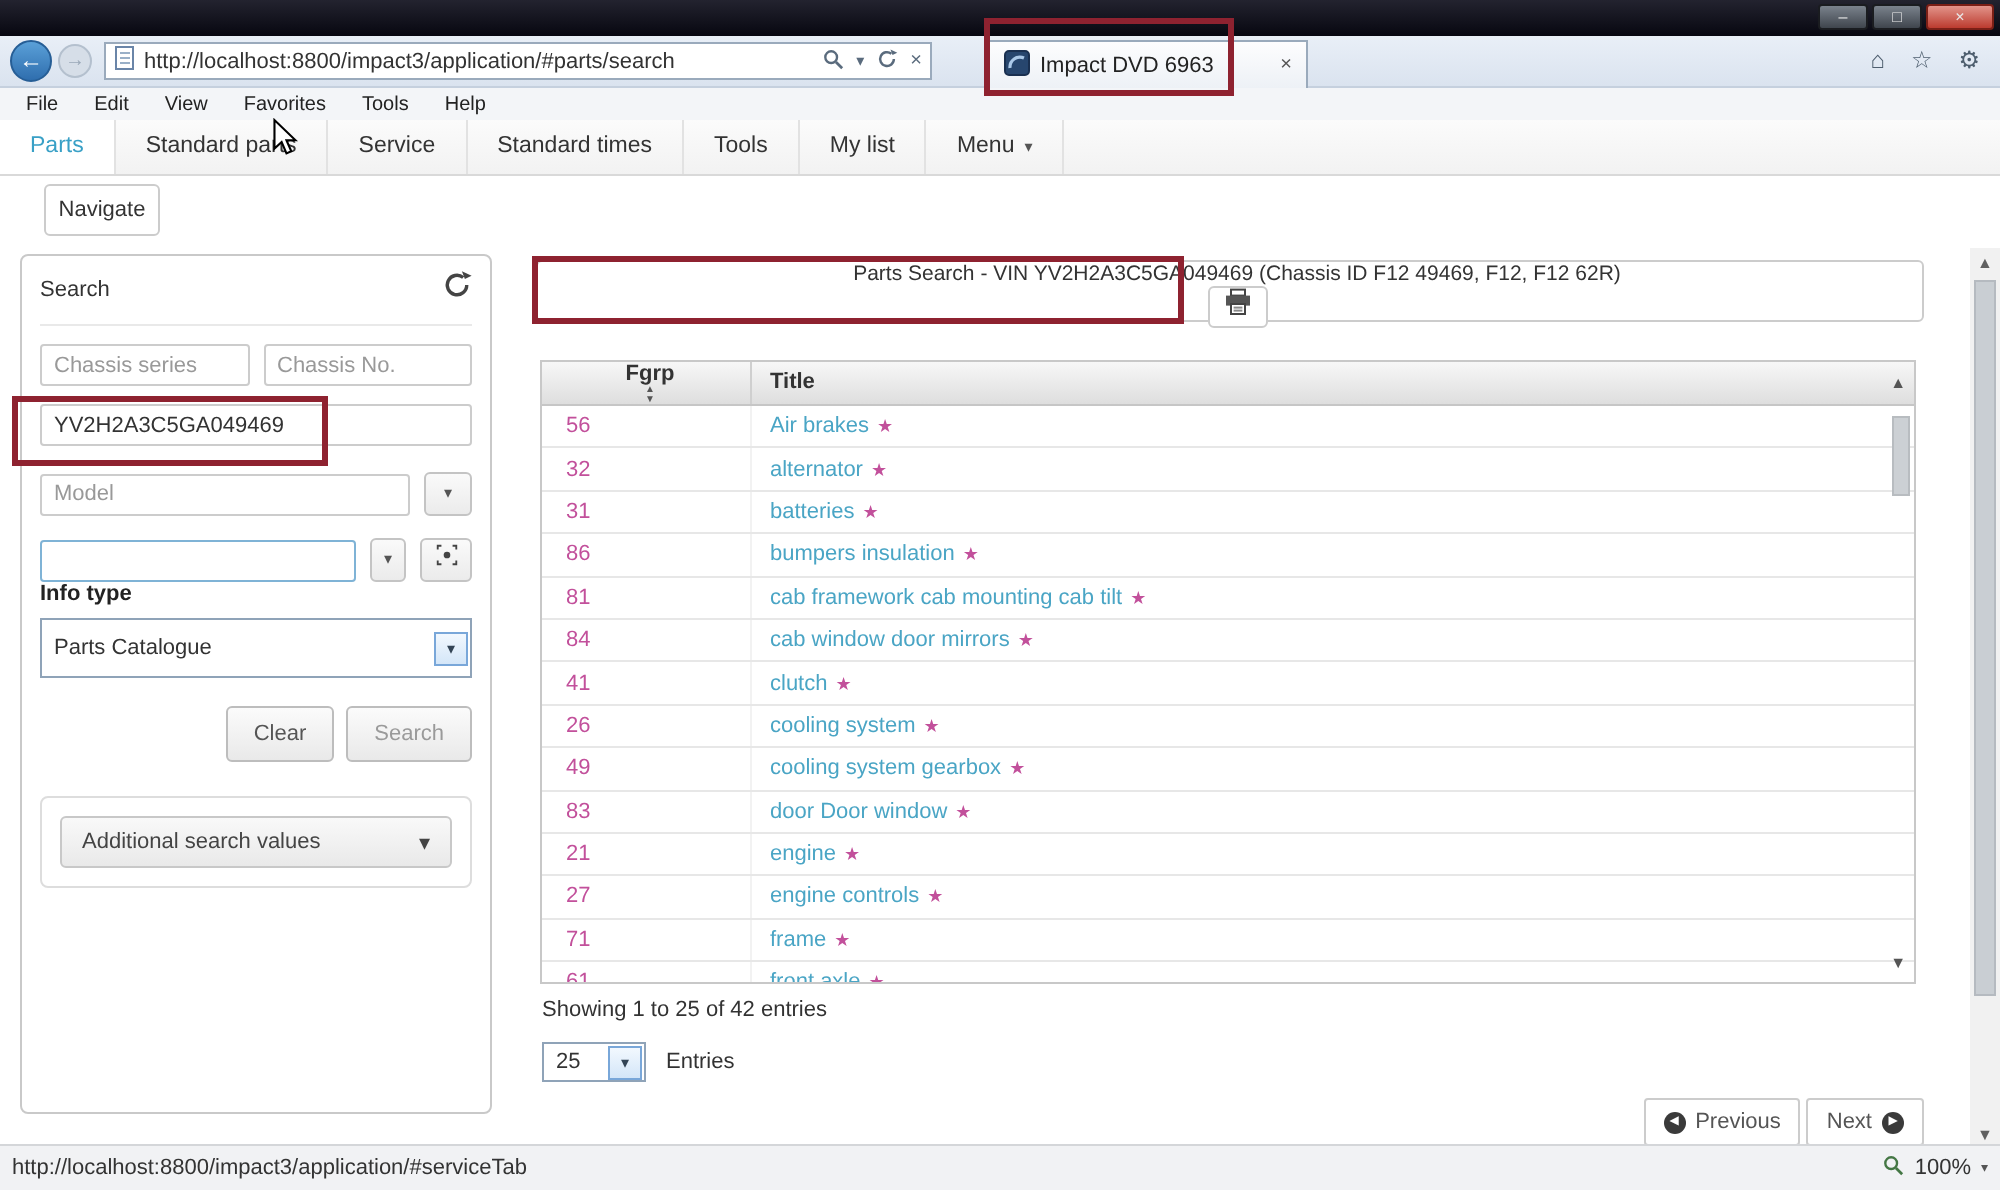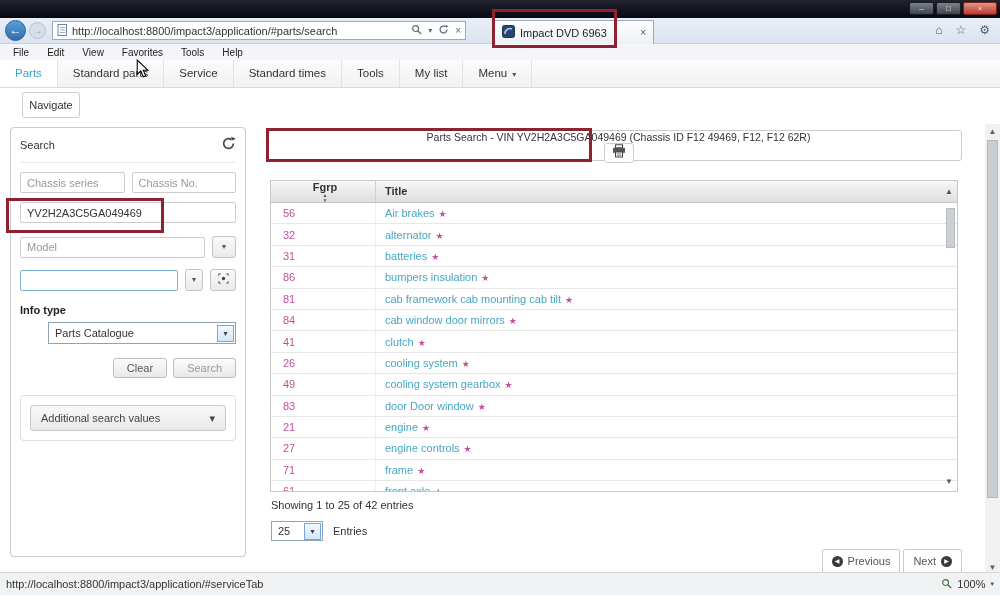--- a/index.html
+++ b/index.html
@@ -59,27 +59,27 @@
        font-family:inherit;background:#fff;width:100%;min-width:0;}
   .inp::placeholder{color:#999;}
   .sp-row{display:flex;gap:7px;margin-top:9px;align-items:center;}
   .mt13{margin-top:13px;} .mt11{margin-top:11px;}
   .dd-btn{flex:0 0 24px;width:24px;height:22px;border:1px solid #c4c4c4;border-radius:3px;
           background:linear-gradient(#fafafa,#ebebeb);color:#555;font-size:8px;text-align:center;line-height:20px;}
   .dd-btn.small{flex:0 0 18px;width:18px;}
   .sel-btn{flex:0 0 26px;width:26px;height:22px;border:1px solid #c4c4c4;border-radius:3px;
            background:linear-gradient(#fafafa,#ebebeb);display:flex;align-items:center;justify-content:center;}
   .blue{border-color:#7fb3d6;}
-  .sp-label{margin-top:13px;font-size:11px;font-weight:bold;color:#222;}
-  .selectbox{margin-top:6px;height:22px;border:1px solid #8fa3b8;display:flex;align-items:center;
-             justify-content:space-between;padding:0 1px 0 6px;font-size:11px;color:#333;background:#fff;margin-left:28px;}
+  .sp-label{font-size:11px;font-weight:bold;color:#222;}
+  .selectbox{margin-top:6px;height:30px;border:1px solid #8fa3b8;display:flex;align-items:center;
+             justify-content:space-between;padding:0 1px 0 6px;font-size:11px;color:#333;background:#fff;}
   .selarrow{width:17px;height:17px;border:1px solid #79a7d9;background:linear-gradient(#f2f8fe,#d4e6f8);
             color:#345;font-size:8px;text-align:center;line-height:15px;}
   .sp-btns{display:flex;justify-content:flex-end;gap:6px;margin-top:14px;}
-  .btn{height:20px;padding:0 13px;border:1px solid #bdbdbd;border-radius:3px;
+  .btn{height:28px;padding:0 13px;border:1px solid #bdbdbd;border-radius:3px;
        background:linear-gradient(#fbfbfb,#e9e9e9);font-size:11px;color:#555;font-family:inherit;}
   .btn.muted{color:#9a9a9a;}
   .add-box{margin-top:17px;border:1px solid #ddd;border-radius:4px;padding:9px;}
   .add-btn{width:100%;height:26px;border:1px solid #c8c8c8;border-radius:3px;
            background:linear-gradient(#f9f9f9,#e9e9e9);display:flex;align-items:center;
            justify-content:space-between;padding:0 10px;font-size:11px;color:#444;}
 
   
   #result-header{position:absolute;left:268px;top:130px;width:694px;height:31px;border:1px solid #ccc;
                  border-radius:3px;display:flex;align-items:center;justify-content:space-between;

